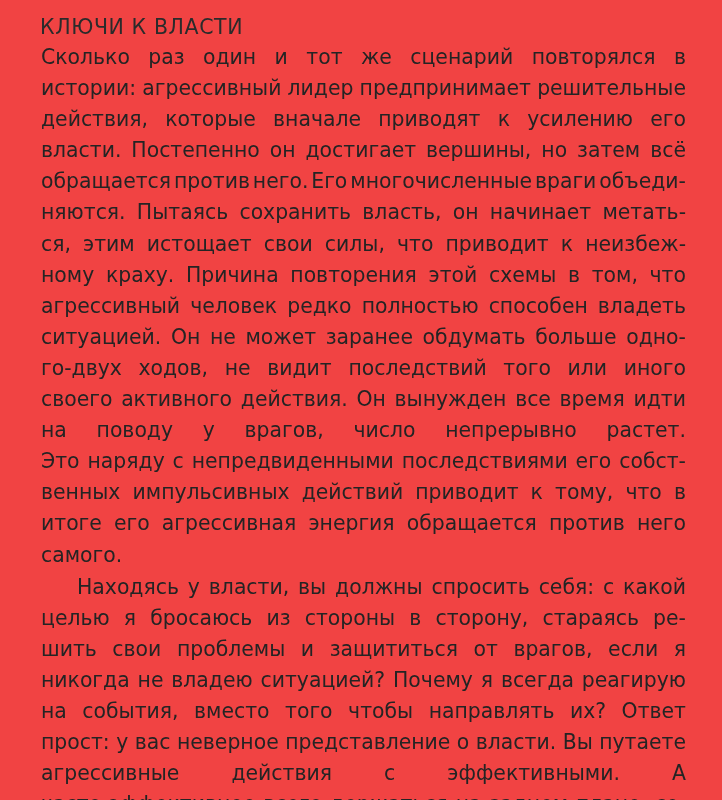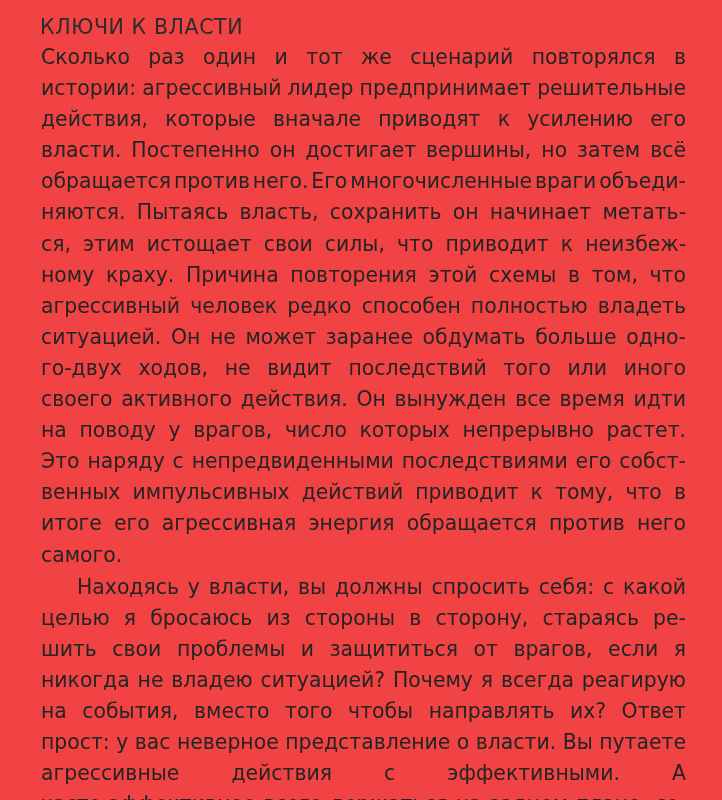--- a/index.html
+++ b/index.html
@@ -90,28 +90,28 @@
 
   <h1 class="doc-title">КЛЮЧИ К ВЛАСТИ</h1>
 
   <div class="body-block" style="color: rgb(38, 38, 38);">
     <div class="para">
         <div class="ln just"><span class="w">Сколько</span><span class="w">раз</span><span class="w">один</span><span class="w">и</span><span class="w">тот</span><span class="w">же</span><span class="w">сценарий</span><span class="w">повторялся</span><span class="w">в</span></div>
         <div class="ln just"><span class="w">истории:</span><span class="w">агрессивный</span><span class="w">лидер</span><span class="w">предпринимает</span><span class="w">решительные</span></div>
         <div class="ln just"><span class="w">действия,</span><span class="w">которые</span><span class="w">вначале</span><span class="w">приводят</span><span class="w">к</span><span class="w">усилению</span><span class="w">его</span></div>
         <div class="ln just"><span class="w">власти.</span><span class="w">Постепенно</span><span class="w">он</span><span class="w">достигает</span><span class="w">вершины,</span><span class="w">но</span><span class="w">затем</span><span class="w">всё</span></div>
         <div class="ln just"><span class="w">обращается</span><span class="w">против</span><span class="w">него.</span><span class="w">Его</span><span class="w">многочисленные</span><span class="w">враги</span><span class="w">объеди-</span></div>
-        <div class="ln just"><span class="w">няются.</span><span class="w">Пытаясь</span><span class="w">власть,</span><span class="w">сохранить</span><span class="w">он</span><span class="w">начинает</span><span class="w">метать-</span></div>
+        <div class="ln just"><span class="w">няются.</span><span class="w">Пытаясь</span><span class="w">сохранить</span><span class="w">власть,</span><span class="w">он</span><span class="w">начинает</span><span class="w">метать-</span></div>
         <div class="ln just"><span class="w">ся,</span><span class="w">этим</span><span class="w">истощает</span><span class="w">свои</span><span class="w">силы,</span><span class="w">что</span><span class="w">приводит</span><span class="w">к</span><span class="w">неизбеж-</span></div>
         <div class="ln just"><span class="w">ному</span><span class="w">краху.</span><span class="w">Причина</span><span class="w">повторения</span><span class="w">этой</span><span class="w">схемы</span><span class="w">в</span><span class="w">том,</span><span class="w">что</span></div>
-        <div class="ln just"><span class="w">агрессивный</span><span class="w">человек</span><span class="w">редко</span><span class="w">способен</span><span class="w">полностью</span><span class="w">владеть</span></div>
+        <div class="ln just"><span class="w">агрессивный</span><span class="w">человек</span><span class="w">редко</span><span class="w">полностью</span><span class="w">способен</span><span class="w">владеть</span></div>
         <div class="ln just"><span class="w">ситуацией.</span><span class="w">Он</span><span class="w">не</span><span class="w">может</span><span class="w">заранее</span><span class="w">обдумать</span><span class="w">больше</span><span class="w">одно-</span></div>
         <div class="ln just"><span class="w">го-двух</span><span class="w">ходов,</span><span class="w">не</span><span class="w">видит</span><span class="w">последствий</span><span class="w">того</span><span class="w">или</span><span class="w">иного</span></div>
         <div class="ln just"><span class="w">своего</span><span class="w">активного</span><span class="w">действия.</span><span class="w">Он</span><span class="w">вынужден</span><span class="w">все</span><span class="w">время</span><span class="w">идти</span></div>
-        <div class="ln just"><span class="w">на</span><span class="w">поводу</span><span class="w">у</span><span class="w">врагов,</span><span class="w">число</span><span class="w">которых</span><span class="w">непрерывно</span><span class="w">растет.</span></div>
+        <div class="ln just"><span class="w">на</span><span class="w">поводу</span><span class="w">у</span><span class="w">врагов,</span><span class="w">число</span><span class="w">непрерывно</span><span class="w">растет.</span></div>
         <div class="ln just"><span class="w">Это</span><span class="w">наряду</span><span class="w">с</span><span class="w">непредвиденными</span><span class="w">последствиями</span><span class="w">его</span><span class="w">собст-</span></div>
         <div class="ln just"><span class="w">венных</span><span class="w">импульсивных</span><span class="w">действий</span><span class="w">приводит</span><span class="w">к</span><span class="w">тому,</span><span class="w">что</span><span class="w">в</span></div>
         <div class="ln just"><span class="w">итоге</span><span class="w">его</span><span class="w">агрессивная</span><span class="w">энергия</span><span class="w">обращается</span><span class="w">против</span><span class="w">него</span></div>
         <div class="ln flush"><span class="w">самого.</span></div>
       </div>
     <div class="para">
         <div class="ln just indent"><span class="w">Находясь</span><span class="w">у</span><span class="w">власти,</span><span class="w">вы</span><span class="w">должны</span><span class="w">спросить</span><span class="w">себя:</span><span class="w">с</span><span class="w">какой</span></div>
         <div class="ln just"><span class="w">целью</span><span class="w">я</span><span class="w">бросаюсь</span><span class="w">из</span><span class="w">стороны</span><span class="w">в</span><span class="w">сторону,</span><span class="w">стараясь</span><span class="w">ре-</span></div>
         <div class="ln just"><span class="w">шить</span><span class="w">свои</span><span class="w">проблемы</span><span class="w">и</span><span class="w">защититься</span><span class="w">от</span><span class="w">врагов,</span><span class="w">если</span><span class="w">я</span></div>
         <div class="ln just"><span class="w">никогда</span><span class="w">не</span><span class="w">владею</span><span class="w">ситуацией?</span><span class="w">Почему</span><span class="w">я</span><span class="w">всегда</span><span class="w">реагирую</span></div>

